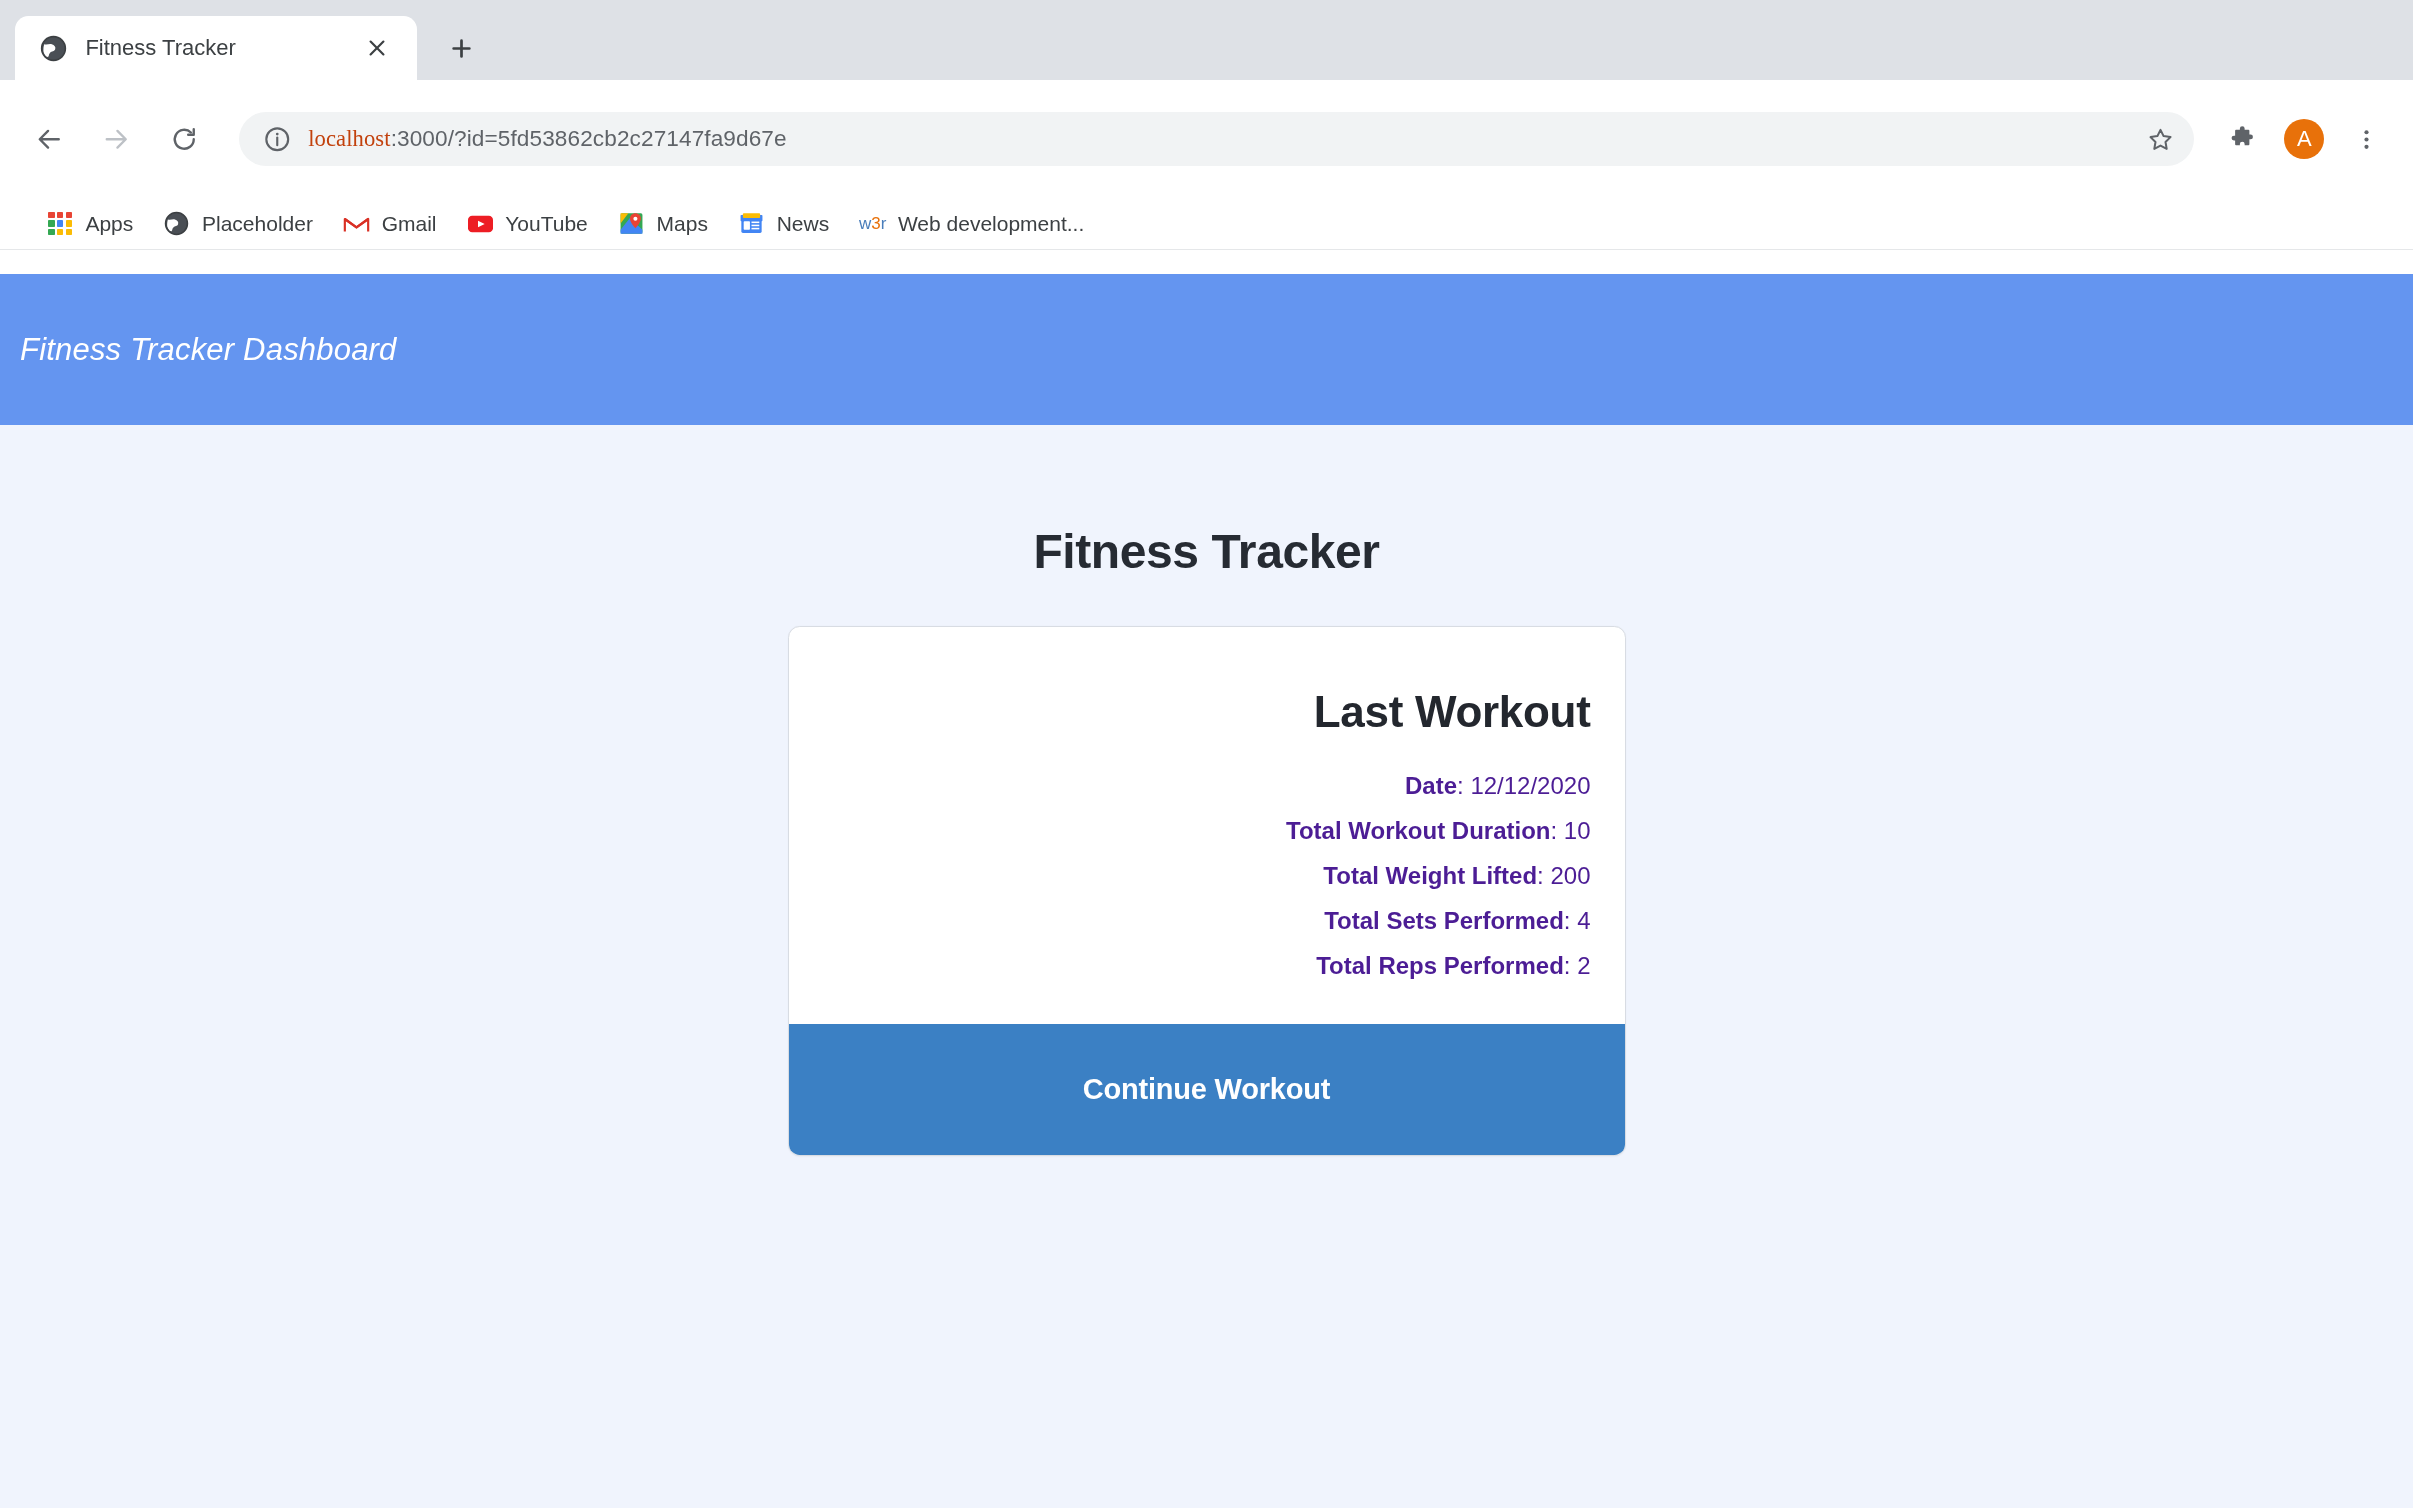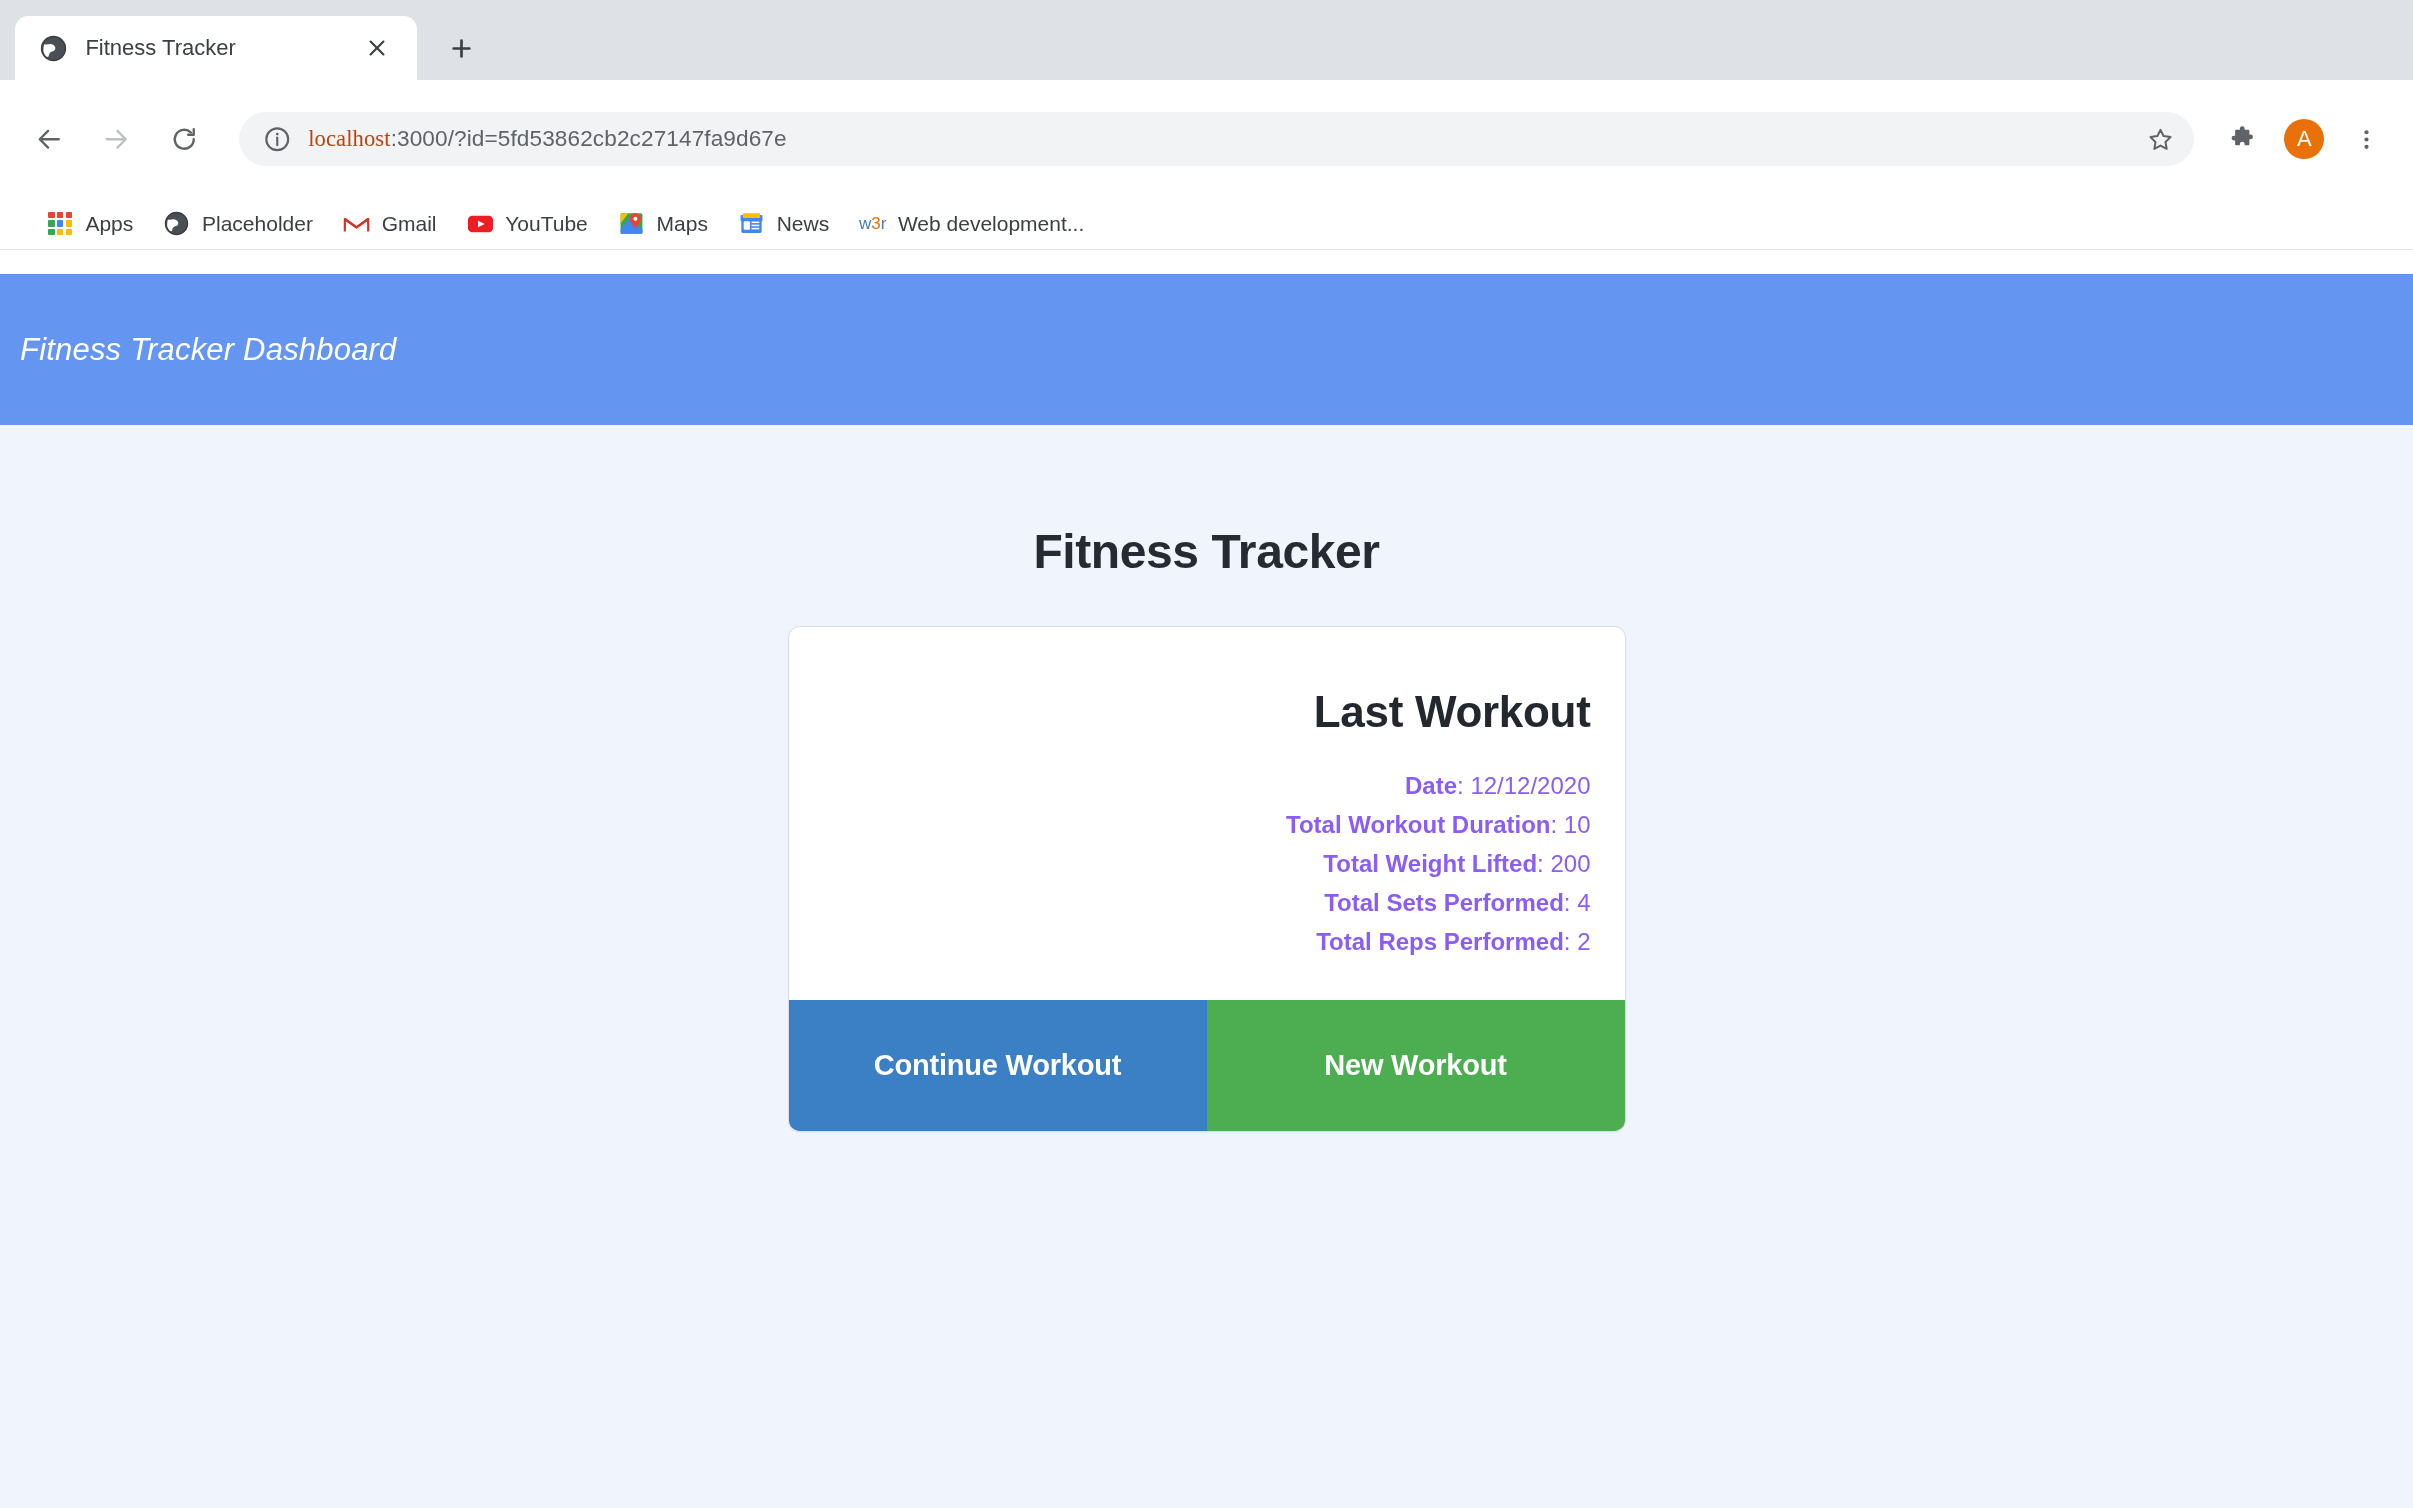--- a/index.html
+++ b/index.html
@@ -164,23 +164,24 @@
   .card-body {
     padding: 60px 34px 39px 34px;
     text-align: right;
   }
   .card-title {
     font-size: 44px; font-weight: 700; color: #23272e;
     letter-spacing: -0.3px;
     margin-bottom: 30px;
   }
   .stat {
-    font-size: 24px; color: #8b5cf6;
+    font-size: 24px; color: #4c1d95;
     line-height: 1.62;
     white-space: nowrap;
+    margin-top: 6px;
   }
   .stat b { font-weight: 700; }
   .card-actions { display: flex; width: 100%; }
   .btn {
     flex: 1 1 50%;
     height: 131px;
     border: none;
     color: #ffffff;
     font-size: 29px;
     font-weight: 700;
@@ -382,20 +383,19 @@
           <div class="stat">
             <b>Total Sets Performed</b><span>: </span><span>4</span>
           </div>
           <div class="stat">
             <b>Total Reps Performed</b><span>: </span><span>2</span>
           </div>
         </div>
 
         <div class="card-actions">
           <button class="btn btn-continue">Continue Workout</button>
-          <button class="btn btn-new">New Workout</button>
         </div>
       </div>
     </div>
 
   </div>
 </div>
 
 
 </body></html>

